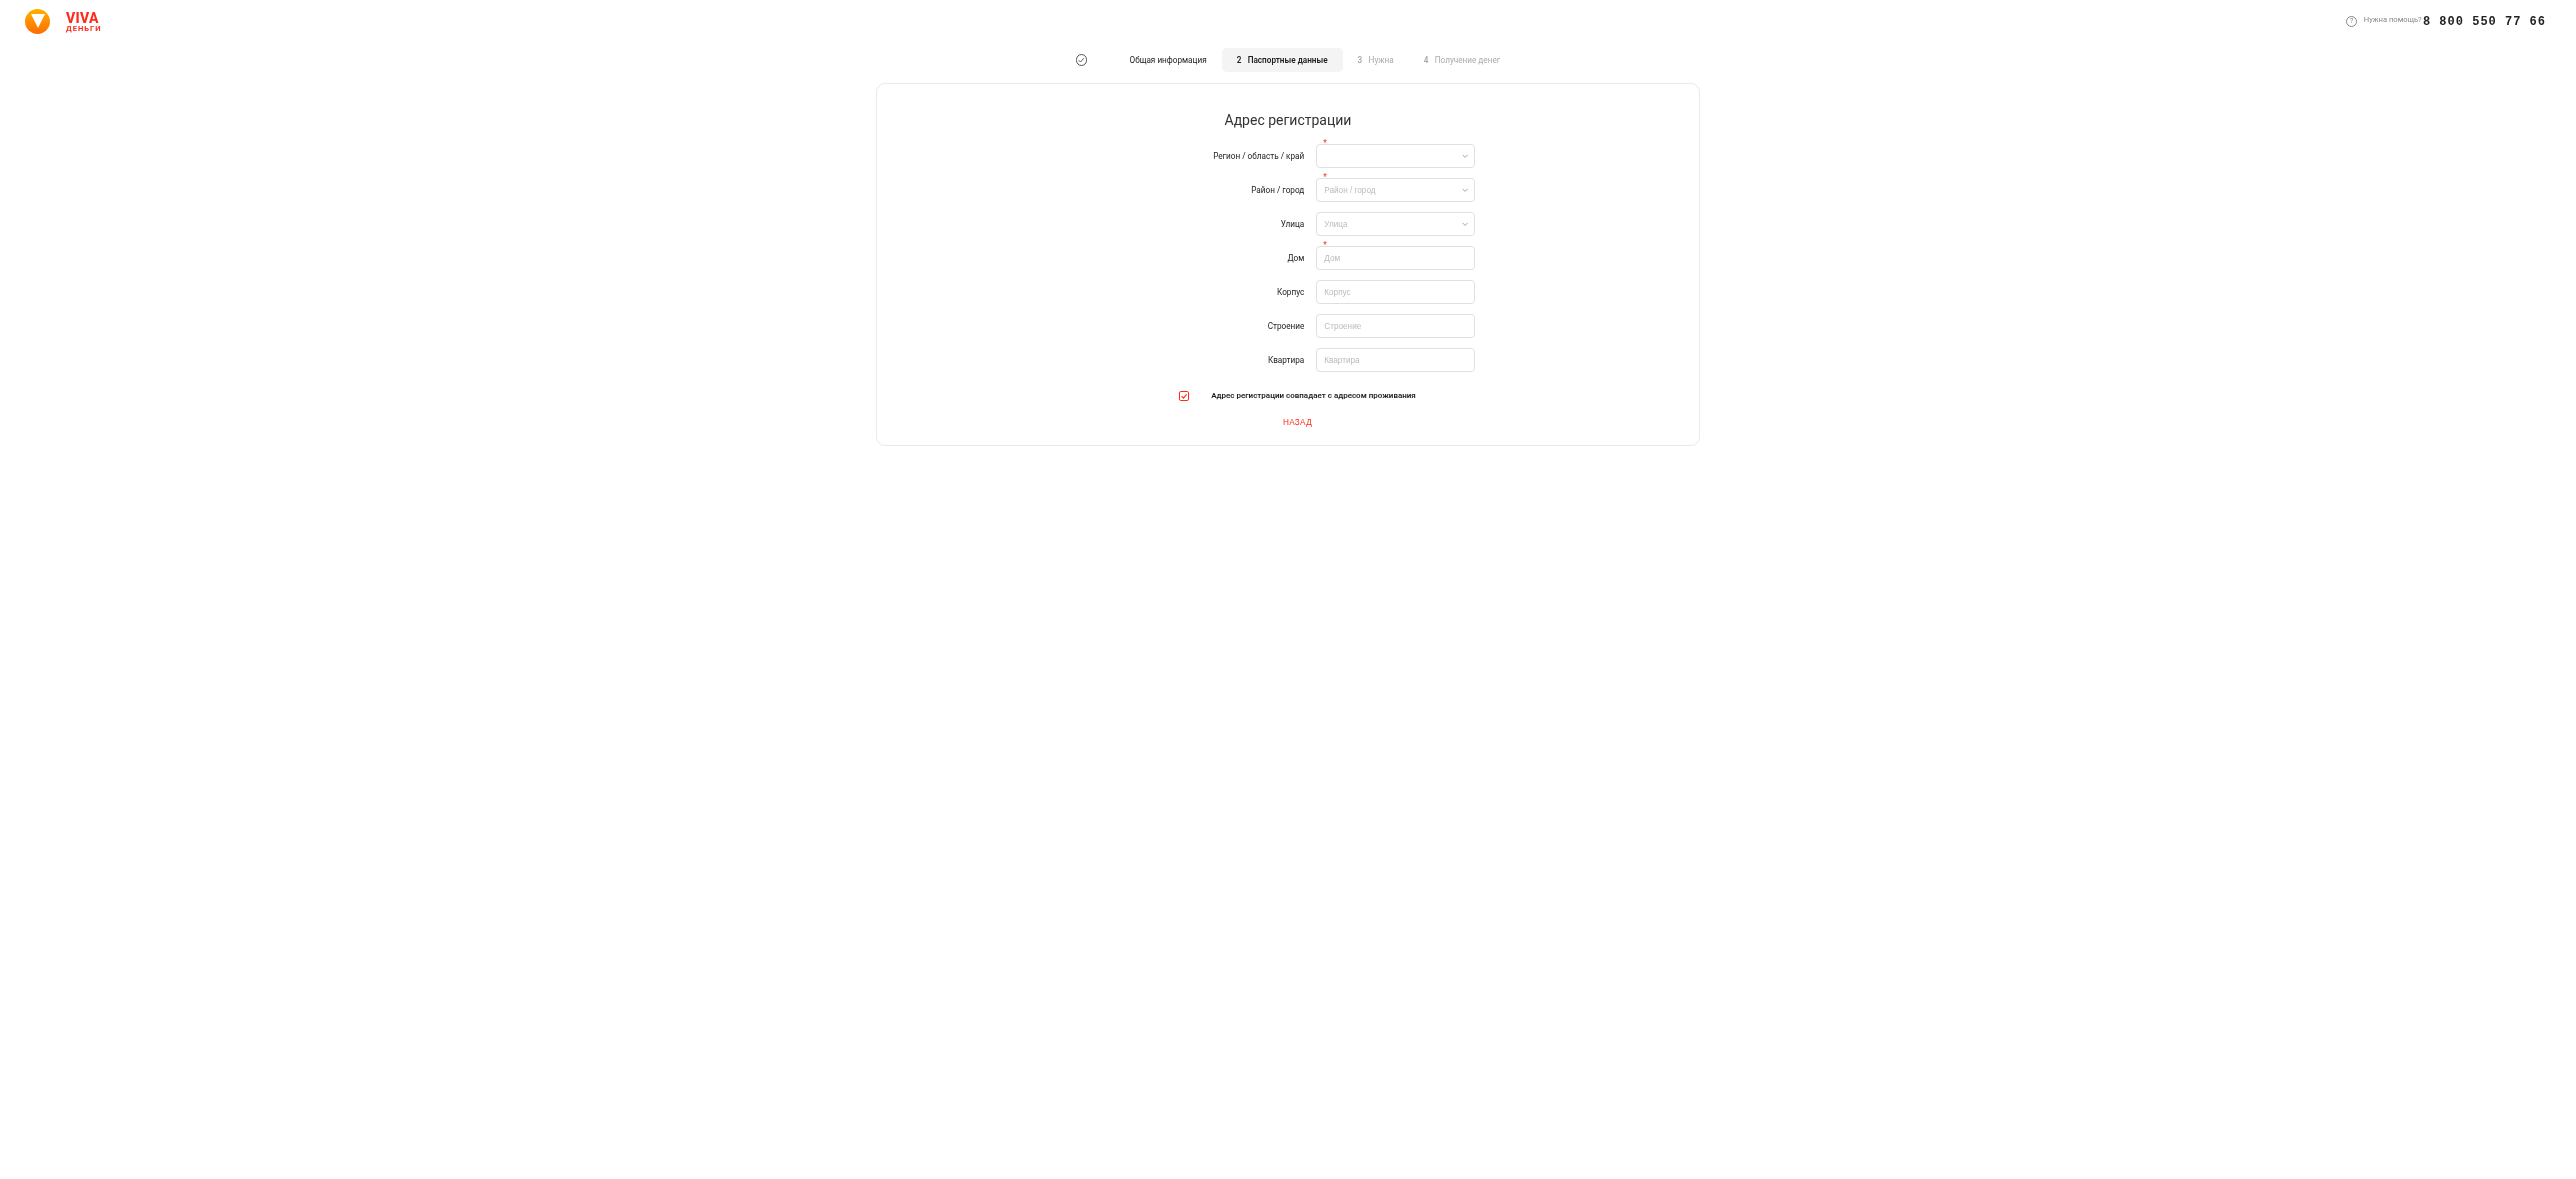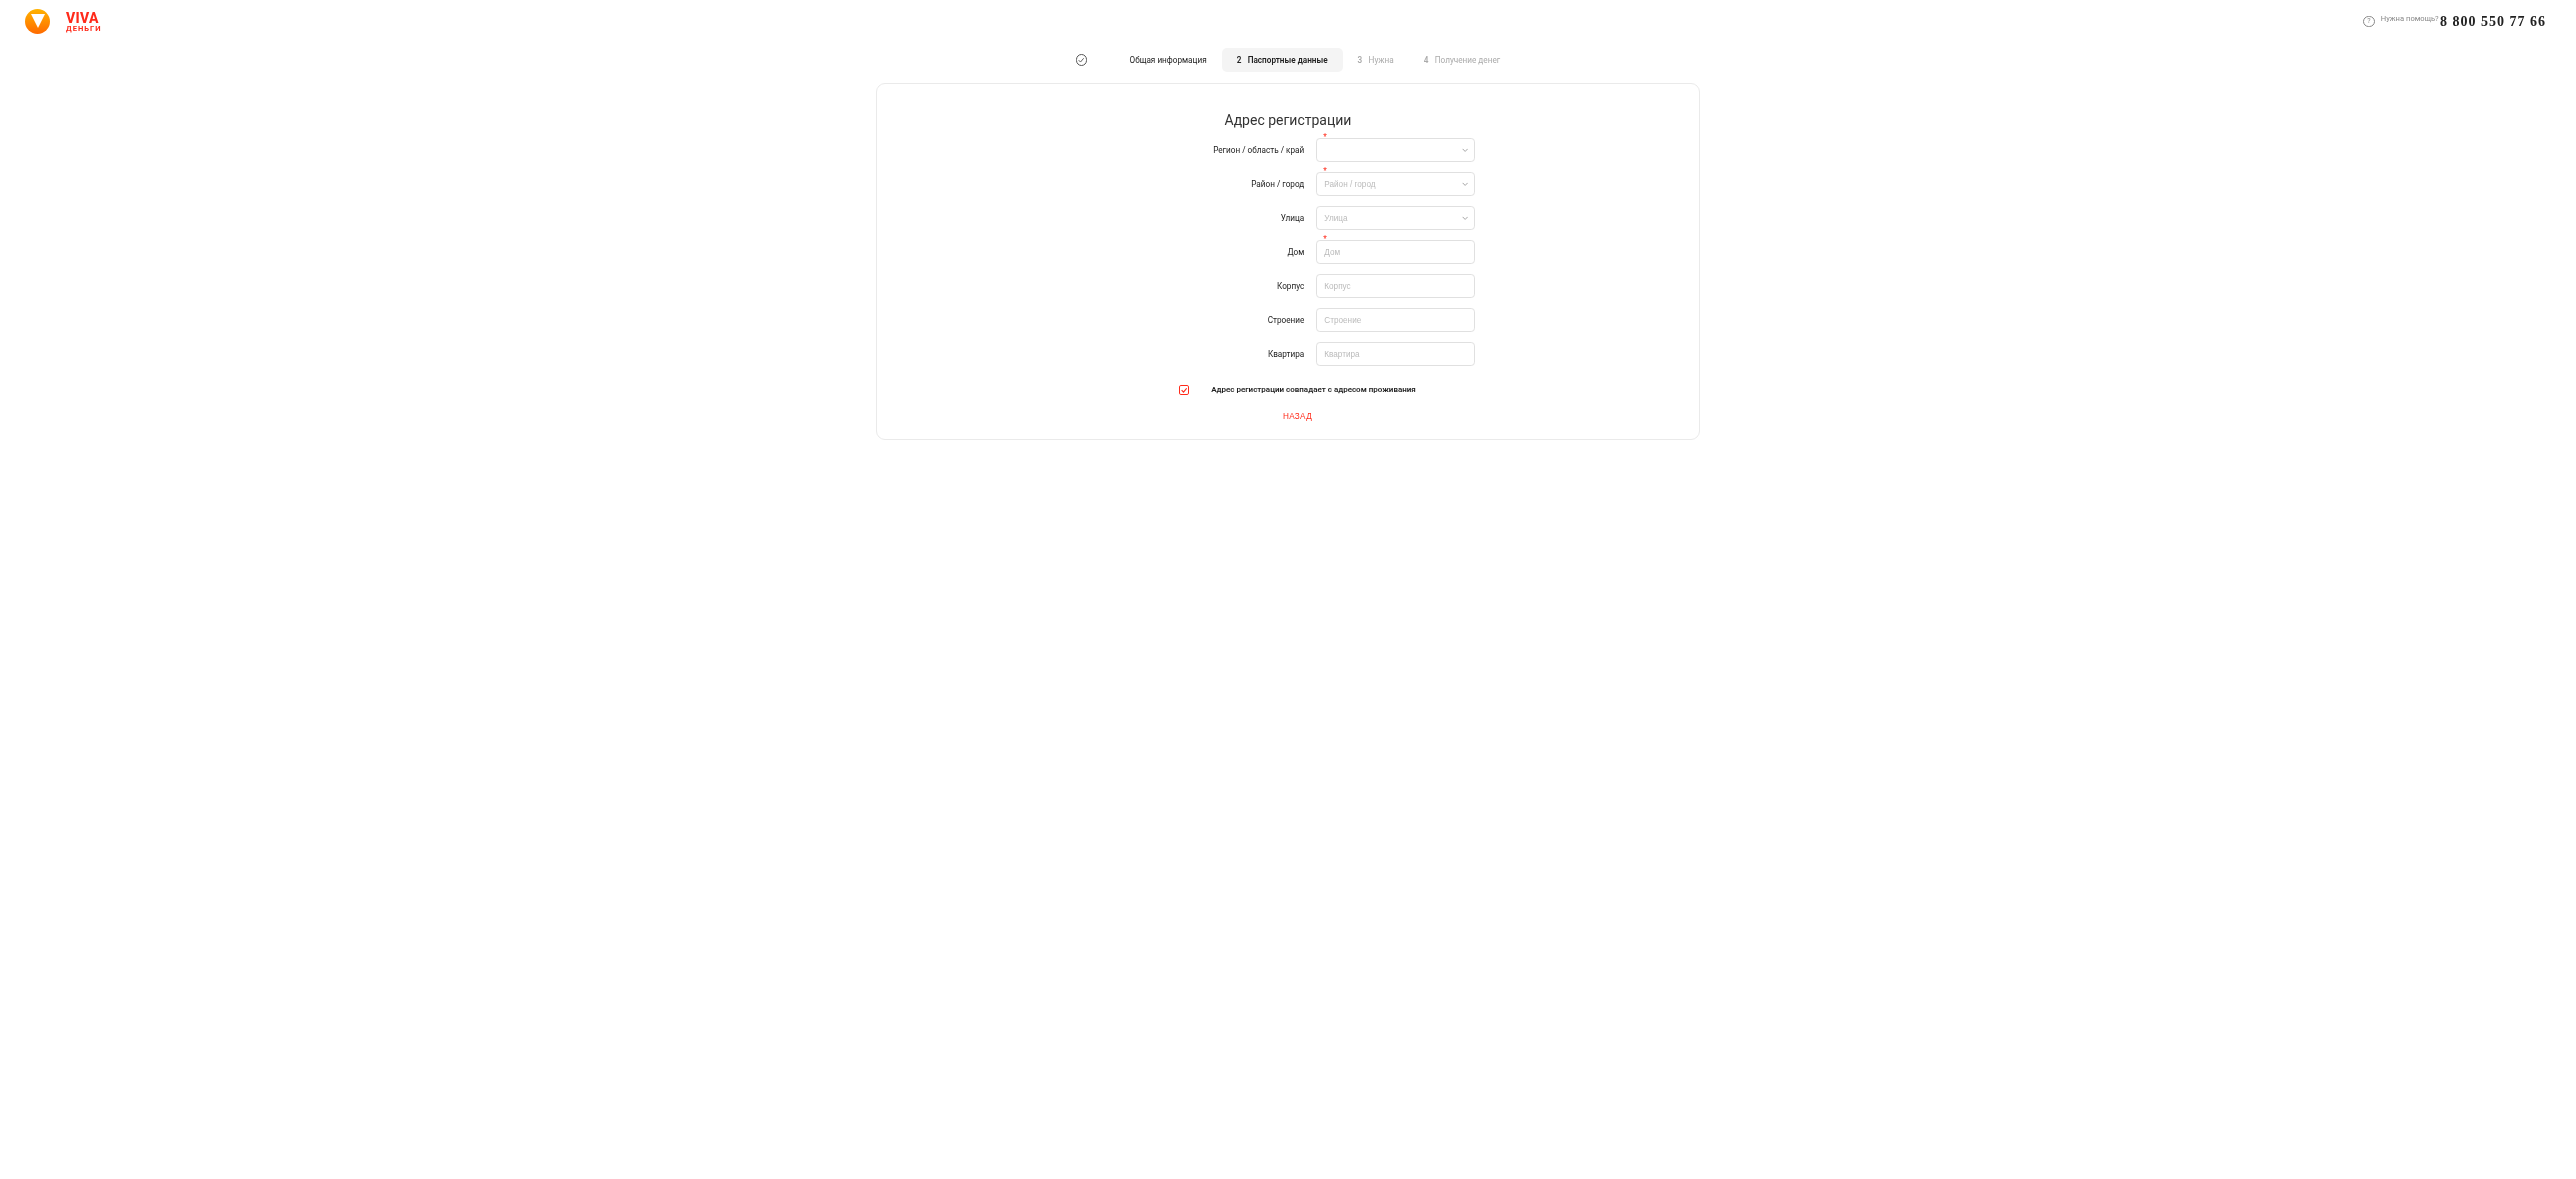--- a/index.html
+++ b/index.html
@@ -50,21 +50,21 @@
   border: 1px solid #888;
   border-radius: 50%;
   display: flex;
   align-items: center;
   justify-content: center;
   font-size: 7px;
   color: #888;
 }
 .help-text { display: flex; flex-direction: row; align-items: flex-start; gap: 1.3px; }
 .help-label { color: #888; font-size: 7.6px; }
-.help-phone { font-weight: 700; font-size: 14px; letter-spacing: 1px; font-family: Liberation Serif, serif; }
+.help-phone { font-weight: 700; font-size: 12px; letter-spacing: 1px; font-family: Liberation Mono, monospace; }
 
 .steps {
   display: flex;
   justify-content: center;
   gap: 0;
   padding: 5px 0 11.4px;
 }
 .step {
   display: flex;
   align-items: center;
@@ -99,21 +99,21 @@
   margin: 0 auto 19px;
   border: 0.6px solid #eaeaea;
   border-radius: 9px;
   padding: 28px 12.7px 18px;
 }
 .form-title {
   text-align: center;
   font-size: 14px;
   font-weight: 400;
   color: #333;
-  margin-bottom: 10px;
+  margin-bottom: 16px;
 }
 .form-row {
   display: flex;
   align-items: center;
   justify-content: center;
   gap: 11.4px;
   margin-bottom: 10px;
 }
 .form-label {
   width: 203px;

